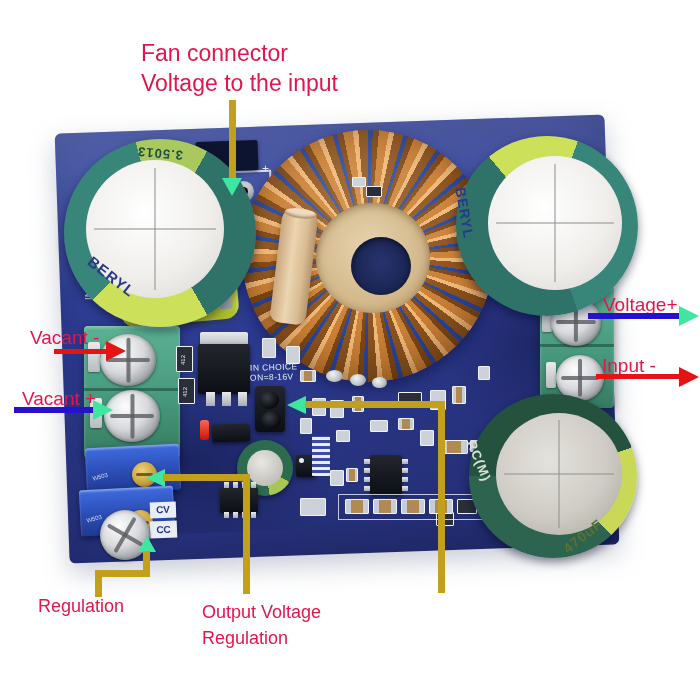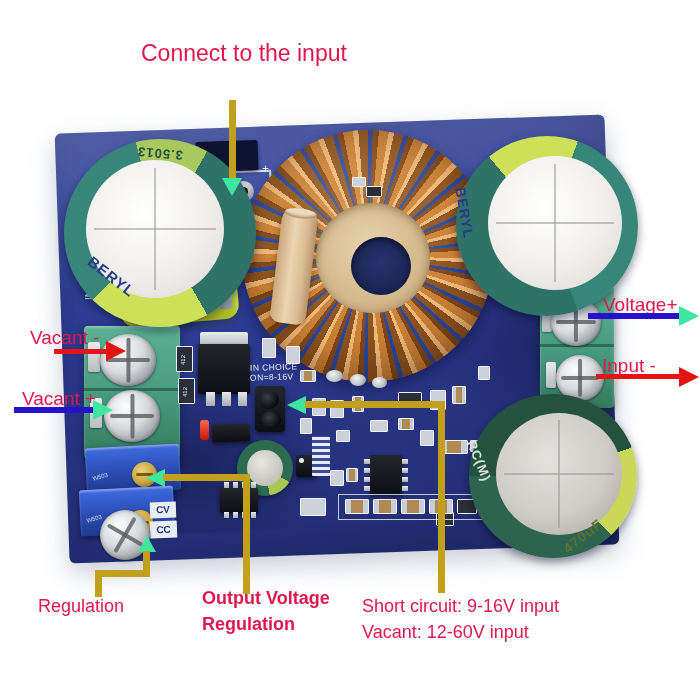--- a/index.html
+++ b/index.html
@@ -291,21 +291,22 @@
   <div class="cap" style="left:469px;top:394px;width:168px;height:164px;
        background:conic-gradient(from 70deg,#c9d957 0 65deg,#2d6450 65deg 200deg,#24523f 200deg 360deg);"></div>
   <div class="capface silver" style="left:496px;top:413px;width:126px;height:122px;">
     <div class="cx1"></div>
       <div class="cx2"></div>
     </div>
   <div class="captext" style="left:478px;top:438px;font-size:13px;color:#d9e2d3;transform:rotate(68deg);transform-origin:left top;">RC(M)</div>
   <div class="captext" style="left:560px;top:528px;font-size:14px;color:#5e7030;transform:rotate(-38deg);">470uF</div>
 
   <div class="lbl big" style="left:141px;top:38px;">
-    <div>Connect to the input</div>
+    <div>Fan connector</div>
+    <div>Voltage to the input</div>
   </div>
   <div class="aline" style="left:229px;top:100px;width:7px;height:78px;"></div>
   <div class="tri down" style="left:222px;top:178px;"></div>
 
   <div class="lbl side" style="left:30px;top:327px;">Vacant -</div>
   <div class="redline" style="left:54px;top:349px;width:54px;height:5px;"></div>
   <div class="tri rightR" style="left:106px;top:341px;"></div>
 
   <div class="lbl side" style="left:22px;top:388px;">Vacant +</div>
   <div class="blueline" style="left:14px;top:407px;width:80px;height:6px;"></div>
@@ -315,34 +316,30 @@
   <div class="blueline" style="left:588px;top:313px;width:92px;height:6px;"></div>
   <div class="tri rightG" style="left:679px;top:306px;"></div>
 
   <div class="lbl side" style="left:602px;top:355px;">Input -</div>
   <div class="redline" style="left:596px;top:374px;width:84px;height:5px;"></div>
   <div class="tri rightR" style="left:679px;top:367px;"></div>
 
   <div class="tri left" style="left:146px;top:469px;"></div>
   <div class="aline" style="left:163px;top:474px;width:87px;height:7px;"></div>
   <div class="aline" style="left:243px;top:474px;width:7px;height:120px;"></div>
-  <div class="lbl small" style="left:202px;top:585px;font-weight:bold;">
+  <div class="lbl small" style="left:202px;top:599px;">
     <div>Output Voltage</div>
     <div>Regulation</div>
   </div>
 
   <div class="tri up" style="left:138px;top:536px;"></div>
   <div class="aline" style="left:143px;top:551px;width:7px;height:26px;"></div>
   <div class="aline" style="left:95px;top:570px;width:55px;height:7px;"></div>
   <div class="aline" style="left:95px;top:570px;width:7px;height:27px;"></div>
   <div class="lbl small" style="left:38px;top:593px;">
     <div>Regulation</div>
   </div>
 
   <div class="tri left" style="left:287px;top:396px;"></div>
   <div class="aline" style="left:305px;top:401px;width:140px;height:7px;"></div>
   <div class="aline" style="left:438px;top:401px;width:7px;height:192px;"></div>
-  <div class="lbl small" style="left:362px;top:593px;">
-    <div>Short circuit: 9-16V input</div>
-    <div>Vacant: 12-60V input</div>
-  </div>
 
 </div>
 
 </body></html>

